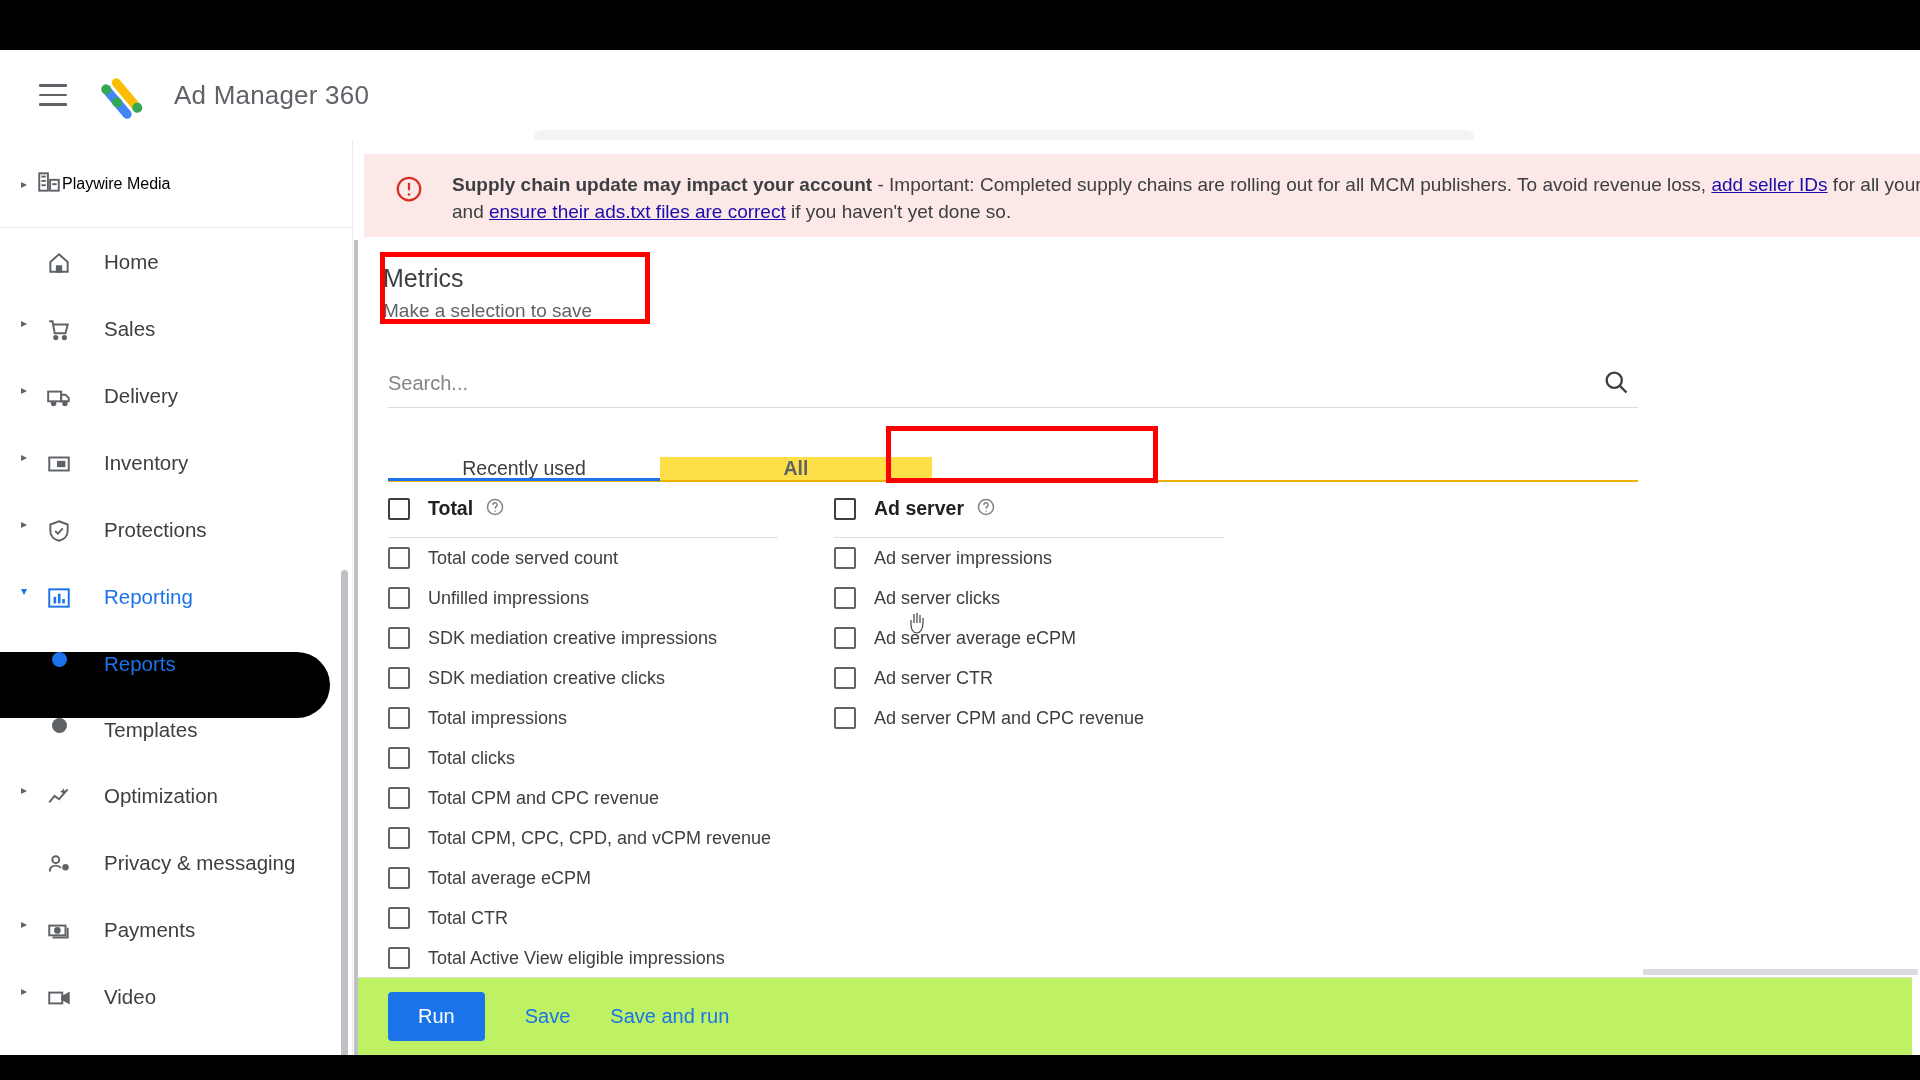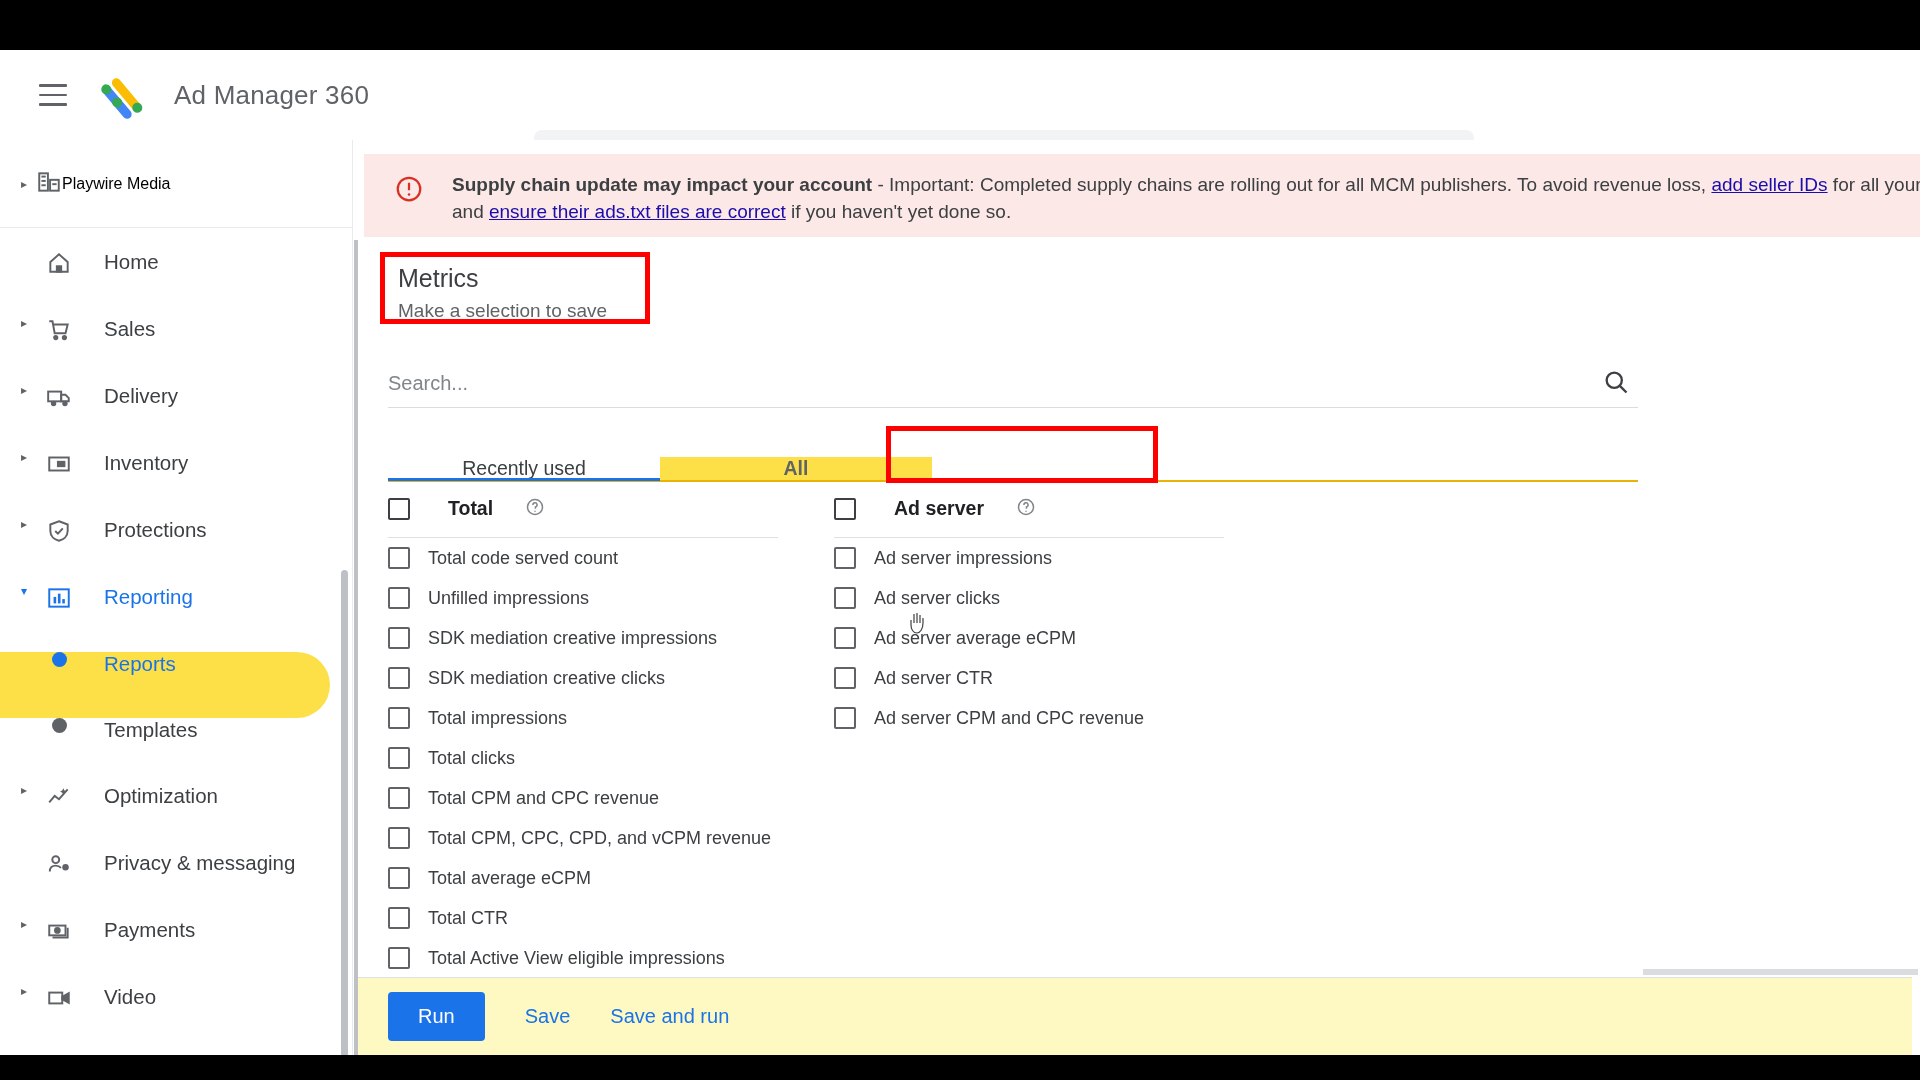--- a/index.html
+++ b/index.html
@@ -69,21 +69,21 @@
   .navitem .caret.none { visibility: hidden; }
   .navitem .nicon { width: 46px; display:flex; align-items:center; justify-content:center; }
   .navitem .nlabel {
     margin-left: 22px; font-size: 20.5px; color: #3c4043; font-weight: 400; white-space: nowrap;
   }
   .navitem.active .nlabel { color: #1a73e8; }
   .navitem.sub {
     height: 66px;
   }
   .navitem.sub.selected {
-    background: #fde047; border-top-right-radius: 34px; border-bottom-right-radius: 34px;
+    background: #000000; border-top-right-radius: 34px; border-bottom-right-radius: 34px;
     width: 330px;
   }
   .navitem.sub .nlabel { margin-left: 22px; }
   .dot { width: 15px; height: 15px; border-radius: 50%; background: #5f6368; }
   .dot.blue { background: #1a73e8; }
 
   
   .sbscroll {
     position: absolute; right: 4px; top: 430px; width: 7px; height: 490px;
     background: #bdc1c6; border-radius: 4px;
@@ -103,21 +103,21 @@
     margin-left: 28px; font-size: 19px; line-height: 1.42; color: #3c4043;
     white-space: nowrap;
   }
   .banner b { font-weight: 700; }
   .banner a { color: #1a0dab; text-decoration: underline; }
 
   .panelwrap {
     position: absolute; left: 0px; top: 100px; right: 0; bottom: 0;
     border-left: 4px solid #bdc1c6;
   }
-  .metrics-head { padding: 24px 0 0 40px; }
+  .metrics-head { padding: 24px 0 0 25px; }
   .metrics-title { font-size: 25px; color: #3c4043; font-weight: 400; }
   .metrics-sub { font-size: 19px; color: #5f6368; margin-top: 7px; }
 
   .redbox { position: absolute; border: 5px solid #ff0000; pointer-events: none; }
   #redbox-metrics { left: 22px; top: 12px; width: 270px; height: 72px; }
   #redbox-all { left: 528px; top: 186px; width: 272px; height: 57px; }
 
   .searchrow {
     position: absolute; left: 30px; top: 120px; width: 1250px; height: 48px;
     display:flex; align-items:center; justify-content: space-between;
@@ -148,38 +148,37 @@
   }
 
   .columns {
     position: absolute; left: 30px; top: 246px; right: 0; bottom: 70px;
     display: flex; gap: 56px;
   }
   .col { width: 390px; }
   .colhead {
     display:flex; align-items:center; height: 52px; border-bottom: 1px solid #e0e0e0;
     padding-bottom: 6px;
-    gap: 20px;
   }
   .colhead .htext { font-size: 19.5px; font-weight: 700; color: #202124; margin-left: 18px; }
   .colhead .qmark { margin-left: 12px; }
   .opt {
     display:flex; align-items:center; height: 40px; cursor: pointer;
   }
   .opt:first-of-type { margin-top: 8px; }
   .opt .otext { font-size: 18px; color: #3c4043; margin-left: 18px; white-space: nowrap; }
   .cbox {
     width: 22px; height: 22px; border: 2px solid #5f6368; border-radius: 2px;
     background: #fff; flex: 0 0 auto;
   }
   .cbox.hd { border-color: #3c4043; }
 
   .bottombar {
     position: absolute; left: 0; right: 8px; bottom: 0; height: 78px;
-    background: #fef9c3; border-top: 1px solid #e0e0e0; display:flex; align-items:center;
+    background: #bef264; border-top: 1px solid #e0e0e0; display:flex; align-items:center;
   }
   .runbtn {
     margin-left: 30px; background: #1a73e8; color: #fff; font-size: 20px;
     border: none; border-radius: 4px; padding: 13px 30px; cursor: pointer;
     font-family: "Liberation Sans", sans-serif;
   }
   .txtbtn {
     margin-left: 40px; background: none; border: none; color: #1a73e8; font-size: 20px;
     cursor: pointer; font-family: "Liberation Sans", sans-serif;
   }

